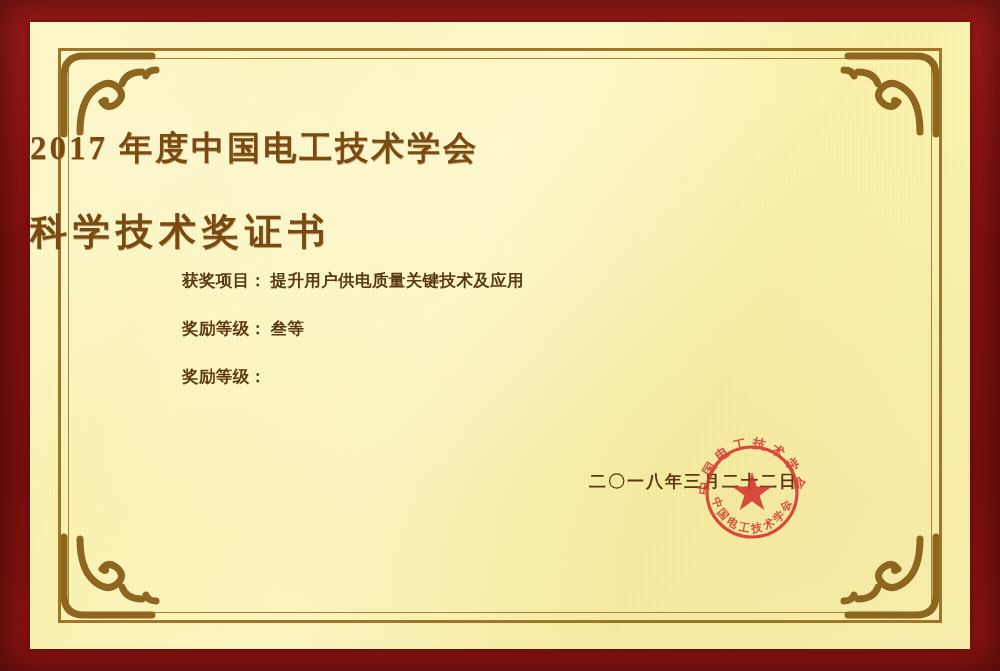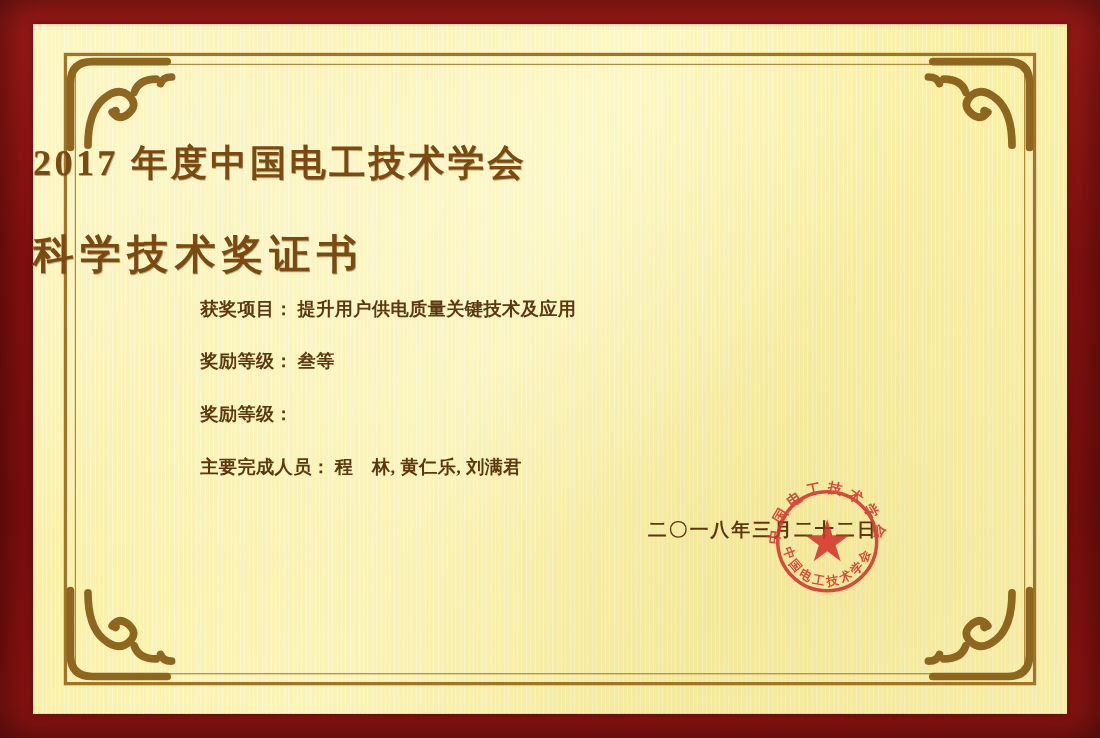--- a/index.html
+++ b/index.html
@@ -231,24 +231,20 @@
       <div class="field-row">
         <span class="field-label">获奖项目：</span>
         <span class="field-value">提升用户供电质量关键技术及应用</span>
       </div>
       <div class="field-row">
         <span class="field-label">奖励等级：</span>
         <span class="field-value">叁等</span>
       </div>
       <div class="field-row">
         <span class="field-label">奖励等级：</span>
-      </div>
-      <div class="field-row">
-        <span class="field-label">主要完成人员：</span>
-        <span class="field-value">程　林, 黄仁乐, 刘满君</span>
       </div>
     </div>
 
     <div class="date-line">二〇一八年三月二十二日</div>
 
     <div class="seal">
       <svg viewBox="0 0 120 120" xmlns="http://www.w3.org/2000/svg">
         <defs>
           <path id="sealTop" d="M 16,60 A 44,44 0 0 1 104,60"></path>
           <path id="sealBottom" d="M 20,60 A 40,40 0 0 0 100,60"></path>

